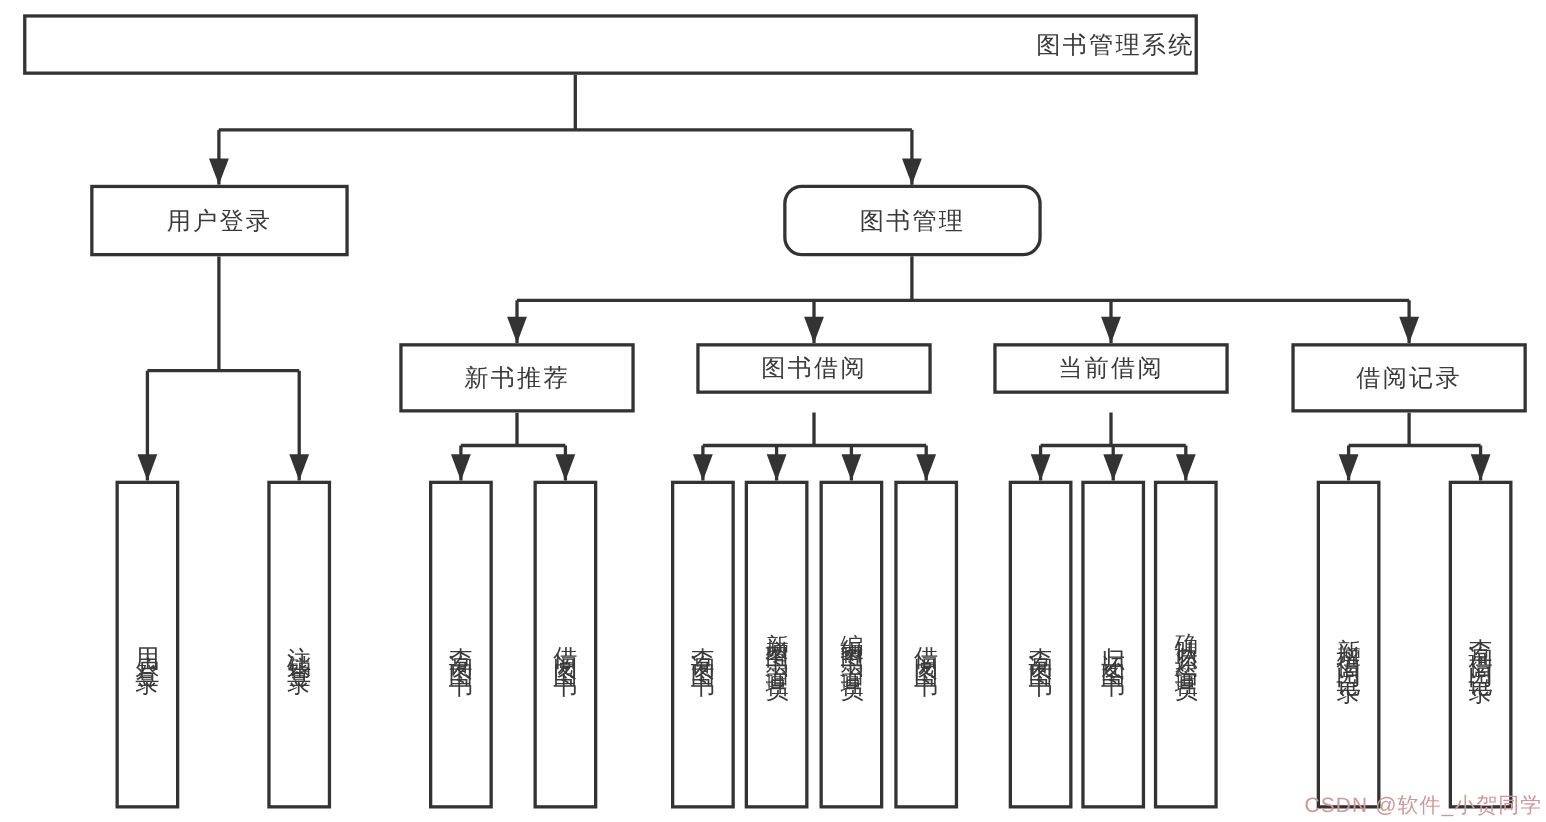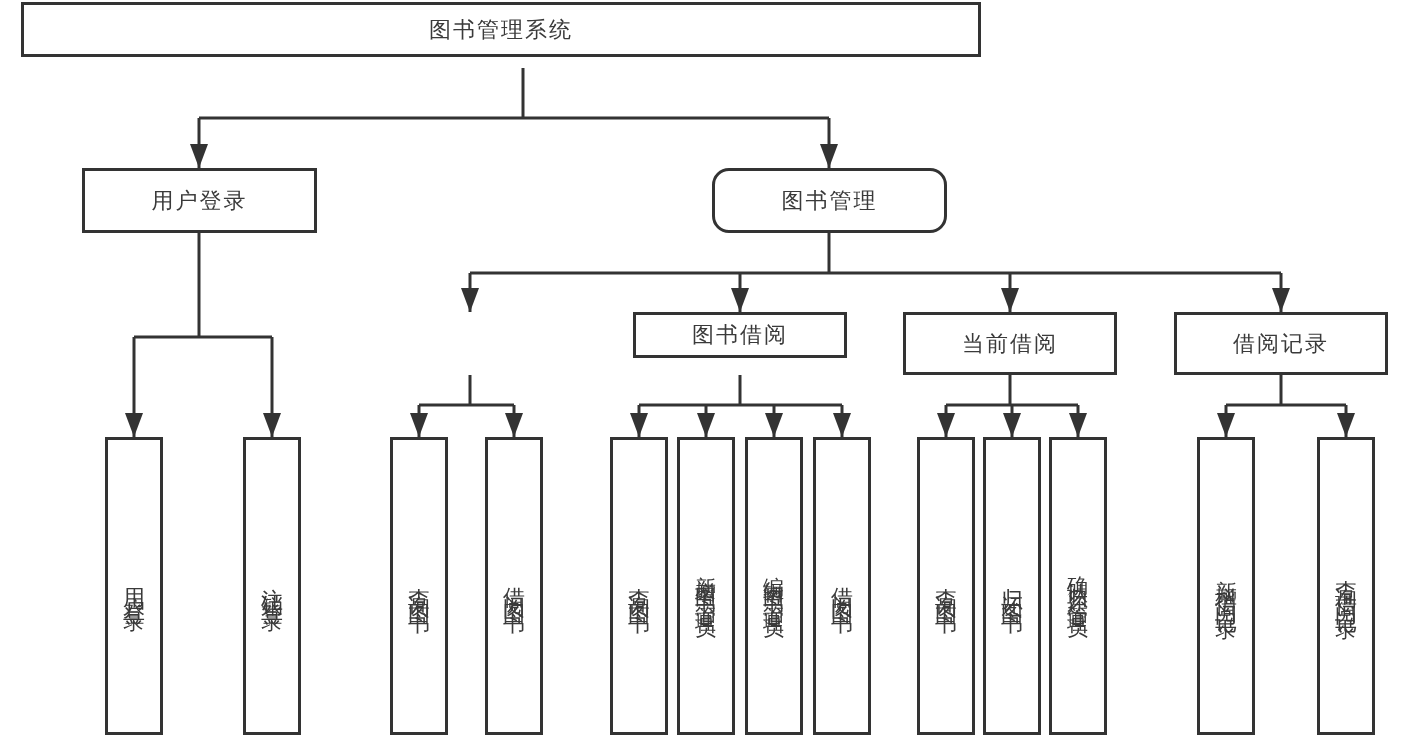--- a/index.html
+++ b/index.html
@@ -134,35 +134,38 @@
       <polygon points="765,413 783,413 774,437"></polygon>
       <polygon points="833,413 851,413 842,437"></polygon>
       <polygon points="937,413 955,413 946,437"></polygon>
       <polygon points="1003,413 1021,413 1012,437"></polygon>
       <polygon points="1069,413 1087,413 1078,437"></polygon>
       <polygon points="1217,413 1235,413 1226,437"></polygon>
       <polygon points="1337,413 1355,413 1346,437"></polygon>
     </g>
   </svg>
 
-  <div class="box" style="left:21px; top:2px; width:960px; height:55px;">
+  <div class="box" style="left:21px; top:13px; width:1068px; height:55px;justify-content:flex-end;">
     <span>图书管理系统</span>
   </div>
 
   <div class="box" style="left:82px; top:168px; width:235px; height:65px;">
     <span>用户登录</span>
   </div>
   <div class="box" style="left:712px; top:168px; width:235px; height:65px;border-radius:17px;">
     <span>图书管理</span>
   </div>
 
+  <div class="box" style="left:363px; top:312px; width:214px; height:63px;">
+    <span>新书推荐</span>
+  </div>
   <div class="box" style="left:633px; top:312px; width:214px; height:46px;">
     <span>图书借阅</span>
   </div>
-  <div class="box" style="left:903px; top:312px; width:214px; height:63px;">
+  <div class="box" style="left:903px; top:312px; width:214px; height:46px;">
     <span>当前借阅</span>
   </div>
   <div class="box" style="left:1174px; top:312px; width:214px; height:63px;">
     <span>借阅记录</span>
   </div>
 
   <div class="leaf" style="left:105px;">
     <span class="vtext">用户登录</span>
   </div>
   <div class="leaf" style="left:243px;">
@@ -199,13 +202,14 @@
     <span class="vtext">确认归还（管理员）</span>
   </div>
 
   <div class="leaf" style="left:1197px;">
     <span class="vtext">新增借阅记录</span>
   </div>
   <div class="leaf" style="left:1317px;">
     <span class="vtext">查询借阅记录</span>
   </div>
 
+  <div id="watermark">CSDN @软件_小贺同学</div>
 </div>
 
 </body></html>

